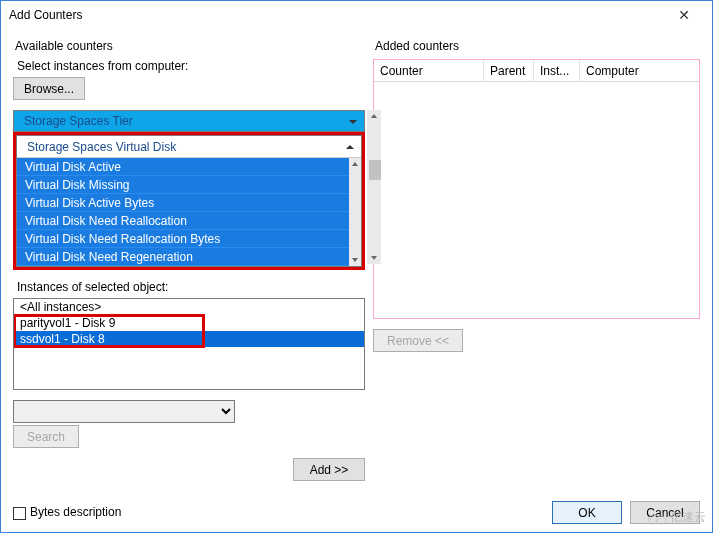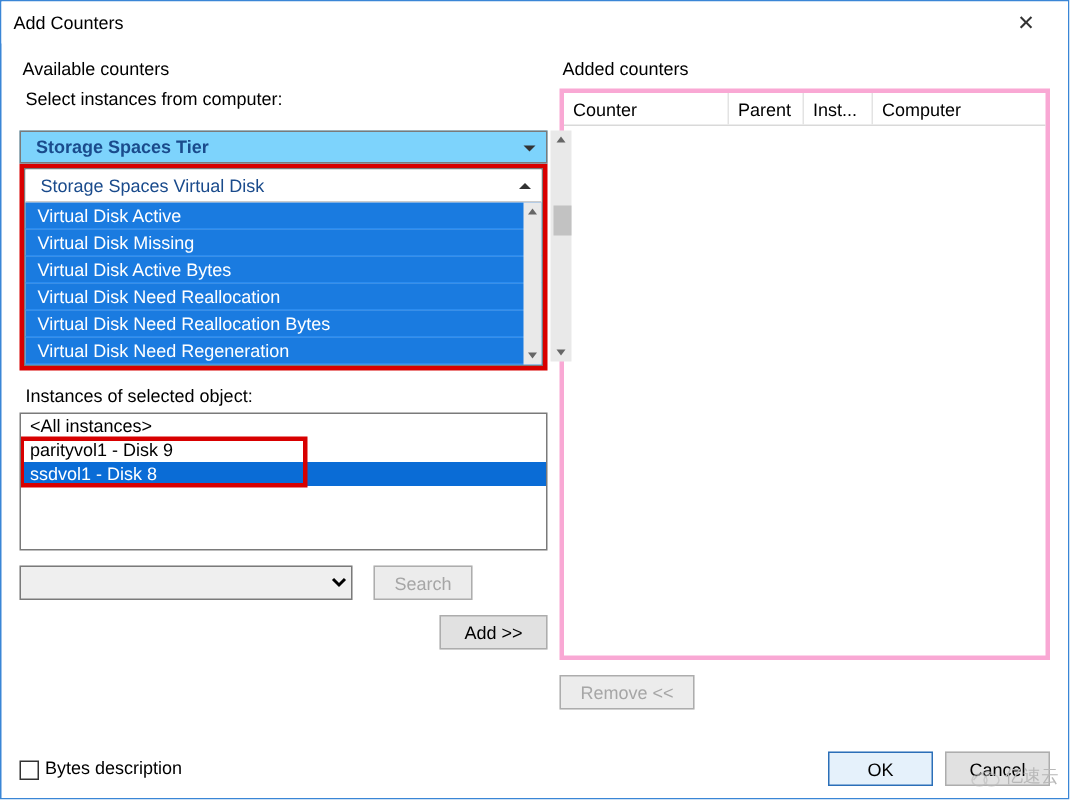--- a/index.html
+++ b/index.html
@@ -11,41 +11,41 @@
   .body { display:flex; padding:8px 12px 0 12px; gap:8px; }
   .left-col { width:352px; }
   .right-col { flex:1; }
   .group-label { color:#000; margin:2px 0 6px 2px; }
   .sub-label { color:#000; margin:2px 0 4px 4px; }
   .row { display:flex; gap:6px; align-items:center; }
   select.computer { width:260px; height:23px; border:1px solid #7a7a7a; background:#fff; padding:0 4px; }
   .btn { height:23px; border:1px solid #adadad; background:#e1e1e1; padding:0 10px; color:#000; text-align:center; display:inline-flex; align-items:center; justify-content:center; }
   .btn:disabled, .btn.disabled { color:#a6a6a6; background:#ececec; }
   .counter-area { position:relative; margin-top:10px; }
-  .cat-header { display:flex; align-items:center; height:22px; border:1px solid #7a7a7a; padding:0 20px 0 10px; color:#1a4b8c; font-weight:700; position:relative; background:#7dd3fc; }
+  .cat-header { display:flex; align-items:center; height:22px; border:1px solid #7a7a7a; padding:0 20px 0 10px; color:#1a4b8c; font-weight:400; position:relative; background:#0ea5e9; }
   .cat-header .arrow { position:absolute; right:6px; top:5px; }
   .red-box { border:3px solid #d80000; padding:0; }
   .red-box-inner { border:1px solid #7a7a7a; position:relative; }
   .cat-header2 { display:flex; align-items:center; height:22px; padding:0 20px 0 10px; color:#1a4b8c; position:relative; background:#fff; border-bottom:1px solid #ccc;}
   .cat-header2 .arrow { position:absolute; right:6px; top:5px; }
   .counter-item { height:18px; line-height:18px; padding:0 8px; color:#fff; background:#1a7be0; border-bottom:1px solid #2b8cf0; }
   .counter-list { position:relative; }
   .scroll-vert { position:absolute; right:0; top:0; width:12px; height:100%; background:#e9e9e9; }
   .scroll-thumb { position:absolute; right:0; top:50px; width:12px; height:20px; background:#c2c2c2; }
   .instances-label { margin-top:10px; }
   .instances-box { border:1px solid #7a7a7a; height:92px; background:#fff; position:relative; padding:0; overflow:hidden; }
   .inst-item { height:16px; line-height:16px; padding:0 6px; }
   .inst-normal { color:#000; }
   .inst-sel { background:#0a6cd6; color:#fff; }
   .red-box-inst { position:absolute; top:15px; left:-1px; border:3px solid #d80000; width:192px; height:34px; pointer-events:none; }
-  .search-row { display:flex; gap:14px; margin-top:10px; }
+  .search-row { display:flex; gap:2px; margin-top:10px;flex-direction:column; }
   .search-input { width:222px; height:23px; border:1px solid #7a7a7a; }
   .add-row { display:flex; justify-content:flex-end; margin-top:10px; }
   .added-group { }
-  .table { border:3px solid #f9a8d4; height:381px; background:#fff; }
+  .table { border:1px solid #f9a8d4; height:260px; background:#fff; }
   .thead { display:flex; height:22px; border-bottom:1px solid #d9d9d9; }
   .th { padding:0 6px; line-height:22px; color:#000; border-right:1px solid #e3e3e3; }
   .remove-row { display:flex; margin-top:10px; }
   .bottom { position:absolute; bottom:8px; left:12px; right:12px; display:flex; align-items:center; }
   .chk { width:13px; height:13px; border:1px solid #333; display:inline-block; margin-right:4px; vertical-align:middle; }
   .bottom-actions { margin-left:auto; display:flex; gap:8px; }
   .ok { border:1px solid #2b6fb8; background:#e5f1fb; padding:2px 20px; }
   .watermark { position:absolute; right:6px; bottom:6px; color:#b8b8b8; font-size:12px; display:flex; align-items:center; gap:2px; pointer-events:none; }
   .watermark svg { opacity:.6; }
   svg.arrow-dn path, svg.arrow-up path { fill:#333; }
@@ -57,20 +57,21 @@
   <div class="titlebar">
     <span class="titlebar-title">Add Counters</span>
     <span class="close-btn">✕</span>
   </div>
 
   <div class="body">
     <div class="left-col">
       <div class="group-label">Available counters</div>
       <div class="sub-label">Select instances from computer:</div>
       <div class="row">
+        <button class="btn" style="width:72px">Browse...</button>
       </div>
 
       <div class="counter-area">
         <div class="cat-header">
           <span>Storage Spaces Tier</span>
           <span class="arrow"><svg class="arrow-dn" width="10" height="10">
                 <path d="M1 3 L5 7 L9 3 Z"></path>
               </svg></span>
         </div>
         <div class="red-box">

